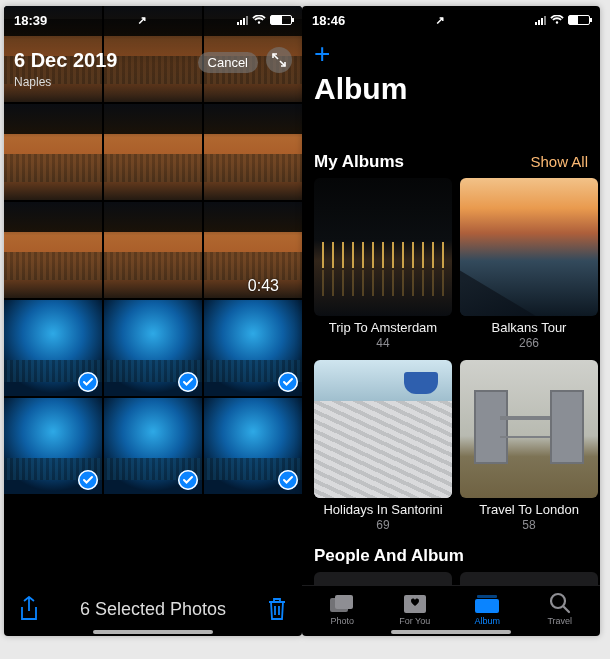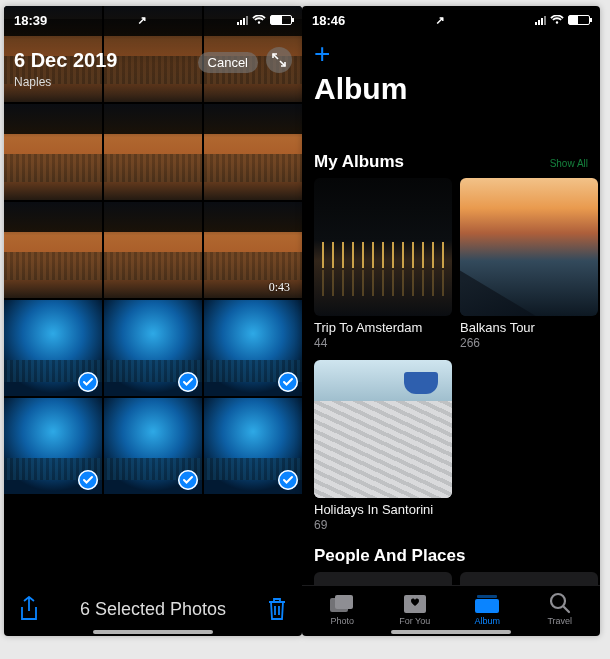--- a/index.html
+++ b/index.html
@@ -105,23 +105,22 @@
     content:""; position:absolute; left:0; right:0; top:0; height:30px;
     background: linear-gradient(#0a0d12,#1a1208);
   }
   .stage-blue { background: radial-gradient(circle at 50% 35%, #2ea9e6 0%, #0d5fa4 38%, #021a33 75%); }
   .stage-blue::before{
     content:""; position:absolute; left:0; right:0; bottom:14px; height:22px;
     background: repeating-linear-gradient(90deg,#09263c 0 3px,#0e3a59 3px 6px);
     opacity:.75;
   }
   .vid-dur {
-    position:absolute; bottom:3px; right:12px; color:#fff; font-size:12px;
+    position:absolute; bottom:3px; right:23px; color:#fff; font-size:16px;
     text-shadow:0 0 2px #000;
-    font-family:Liberation Serif, serif;
   }
   .check {
     position:absolute; bottom:4px; right:4px;
     width:20px; height:20px; border-radius:50%;
     background:#0a84ff; display:flex; align-items:center; justify-content:center;
     box-shadow: 0 0 0 1.5px #fff inset;
   }
   .check svg{ display:block }
 
   
@@ -136,25 +135,25 @@
   .ios-icon { width:22px; height:26px; color:#0a84ff; }
   .home-ind{ position:absolute; bottom:2px; left:50%; transform:translateX(-50%);
     width:120px; height:4px; border-radius:2px; background:rgba(255,255,255,.7); z-index:25;}
 
   
   .r-body{ flex:1 1 auto; display:flex; flex-direction:column; padding-top:28px;}
   .plus { color:#0a84ff; font-size:28px; font-weight:300; padding: 4px 12px 0 12px;}
   .r-title{ font-size:30px; font-weight:700; padding:2px 12px 8px 12px }
   .sec-head{ display:flex; justify-content:space-between; align-items:baseline; padding: 8px 12px 6px 12px; margin-top: 30px;}
   .sec-head .h{ font-size:17px; font-weight:700;}
-  .sec-head .more{ font-size:10px; color:#15803d;}
+  .sec-head .more{ font-size:15px; color:#fdba74;}
   .albums-row{
     display:flex; gap:8px; padding: 0 0 0 12px; overflow:hidden;
   }
-  .album{ width:138px; flex:0 0 auto; }
+  .album{ width:138px; flex:0 0 auto;text-align:center; }
   .album .cover{ width:138px; height:138px; border-radius:6px; overflow:hidden; position:relative;}
   .album .name{ font-size:13px; color:#f2f2f2; margin-top:4px; white-space:nowrap; overflow:hidden; text-overflow:ellipsis;}
   .album .count{ font-size:12px; color:#8e8e93; margin-top:1px;}
 
   
   .cov-amsterdam{ background: linear-gradient(#050607 0%, #0b0e11 45%, #33261a 60%, #0a0d11 100%);}
   .cov-amsterdam::before{content:"";position:absolute;left:8px;right:8px;bottom:48px;height:26px;
     background:repeating-linear-gradient(90deg,#caa24a 0 2px,transparent 2px 10px);filter:blur(.4px);}
   .cov-amsterdam::after{content:"";position:absolute;left:8px;right:8px;bottom:20px;height:26px;
     background:repeating-linear-gradient(90deg,#8d6e33 0 2px,transparent 2px 10px);opacity:.5;}
@@ -357,24 +356,31 @@
         </div>
 
       </div>
 
       <div class="albums-row" style="margin-top:10px">
         <div class="album">
           <div class="cover cov-santorini"></div>
           <div class="name">Holidays In Santorini</div>
           <div class="count">69</div>
         </div>
-
-      </div>
-
-      <div class="section-title-only">People And Places</div>
+        <div class="album">
+          <div class="cover cov-london">
+            <span class="bridge-span"></span>
+          </div>
+          <div class="name">Travel To London</div>
+          <div class="count">58</div>
+        </div>
+
+      </div>
+
+      <div class="section-title-only">People And Album</div>
       <div class="row-empty">
         <div class="cover cov-empty"></div>
         <div class="cover cov-empty"></div>
       </div>
     </div>
 
     <div class="tabbar">
       <div class="tab">
         <svg width="26" height="20" viewBox="0 0 26 20">
             <rect x="1" y="4" width="18" height="14" rx="2" fill="currentColor" opacity=".8"></rect>

